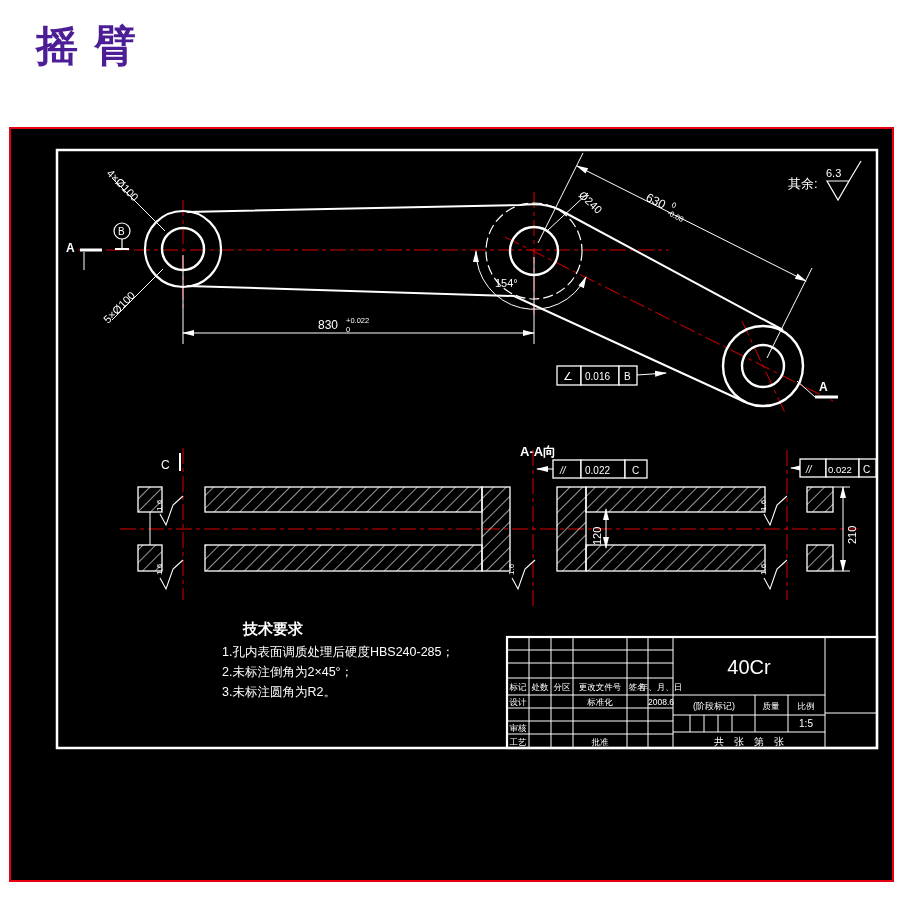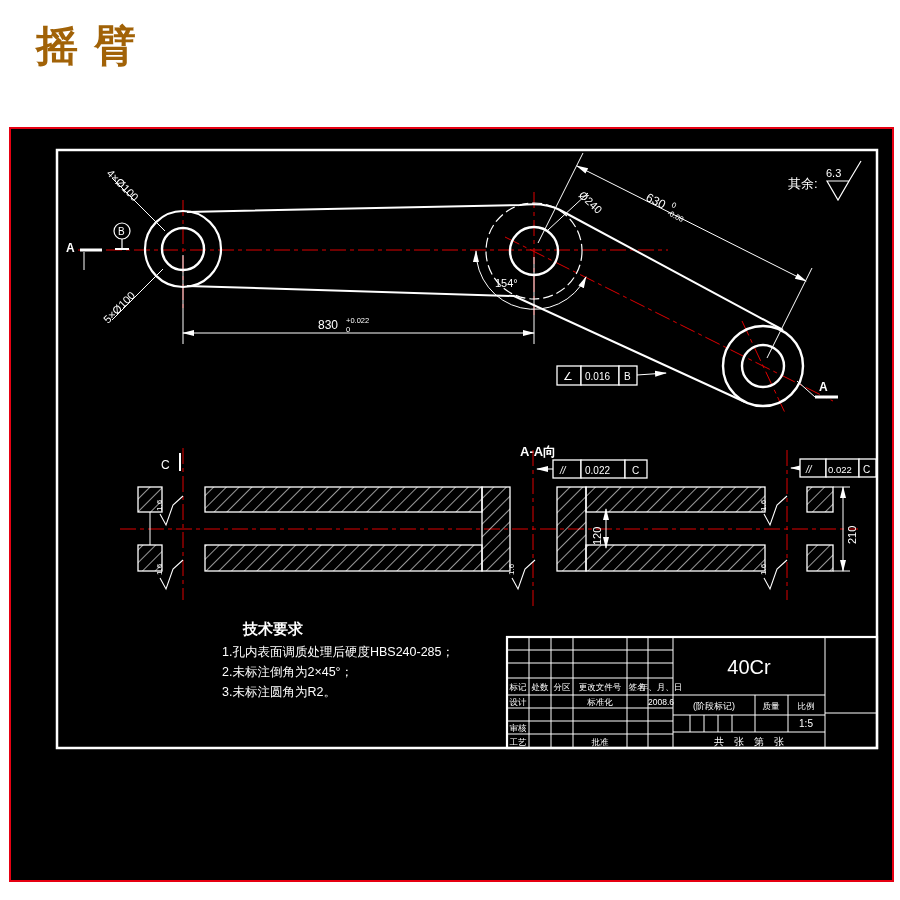--- a/index.html
+++ b/index.html
@@ -1,19 +1,19 @@
 <!DOCTYPE html>
 <html><head>
 <meta charset="utf-8">
 <style>
   html,body{margin:0;padding:0;background:#ffffff;}
   .page{position:relative;width:900px;height:900px;background:#ffffff;overflow:hidden;
         font-family:"Liberation Sans", sans-serif;}
   .cad-title{position:absolute;left:36px;top:18px;font-family:"Liberation Serif", serif;
-        font-weight:bold;font-size:42px;color:#a16207;letter-spacing:16px;}
+        font-weight:bold;font-size:42px;color:#4c1d95;letter-spacing:16px;}
   svg text{font-family:"Liberation Sans", sans-serif;fill:#ffffff;}
 </style>
 </head>
 <body>
 
 <div class="page">
   <div class="cad-title">摇臂</div>
 
   <svg width="900" height="900" viewBox="0 0 900 900">
     <defs>

